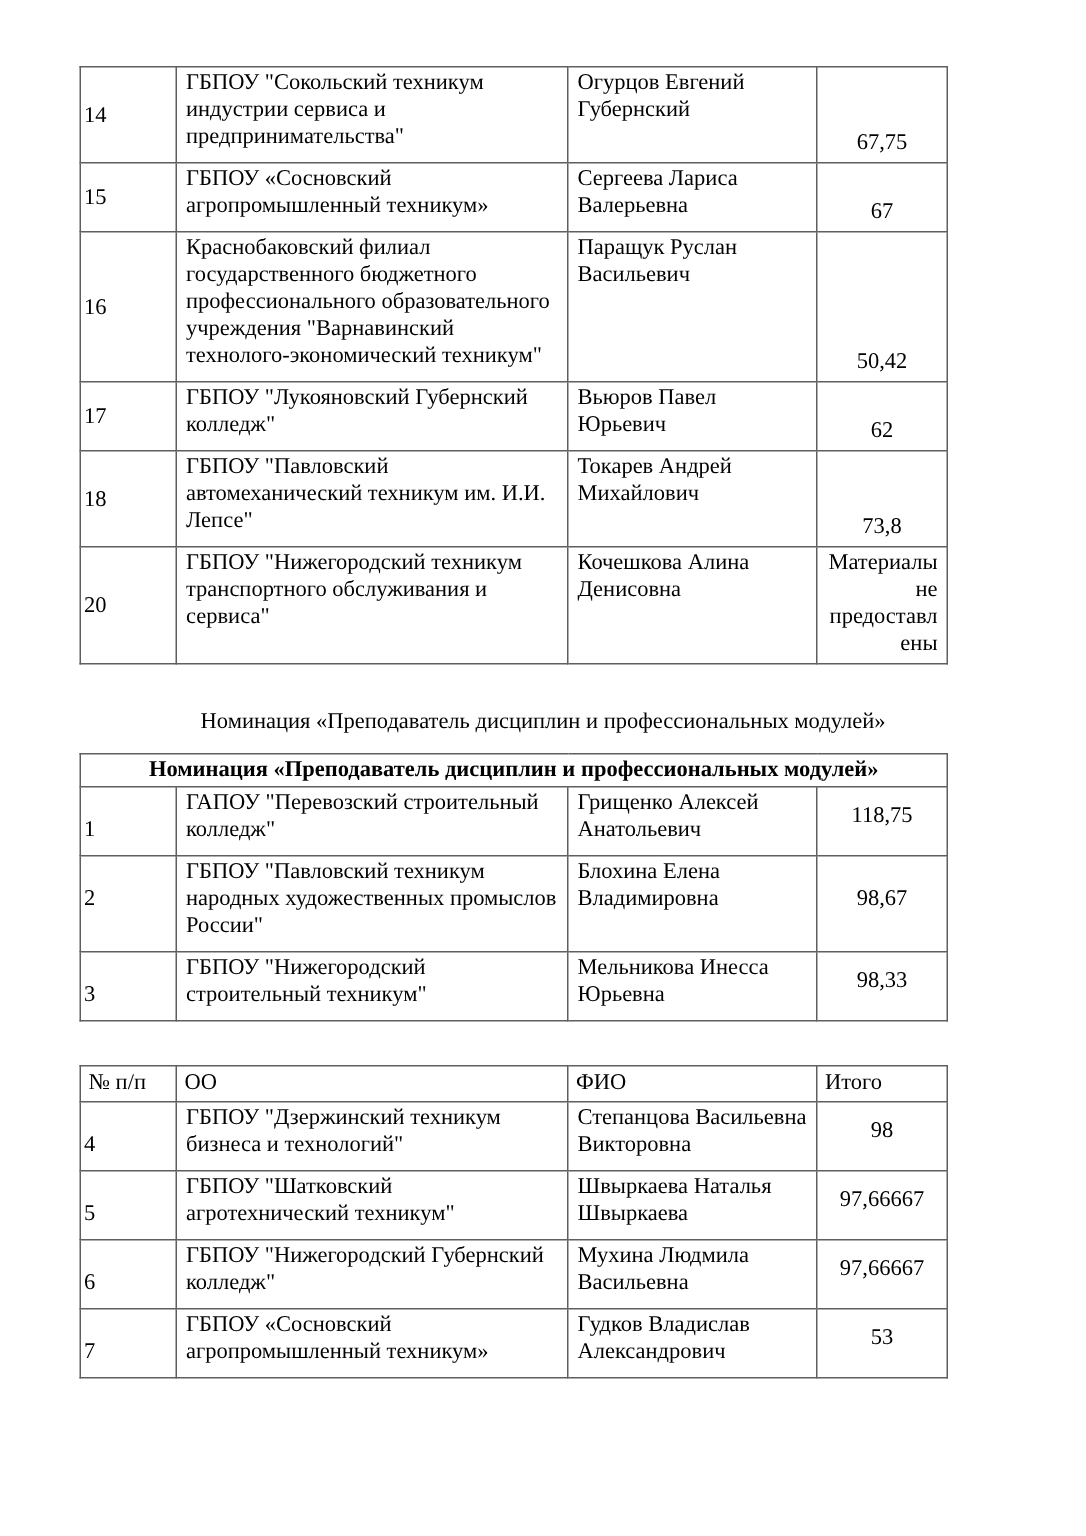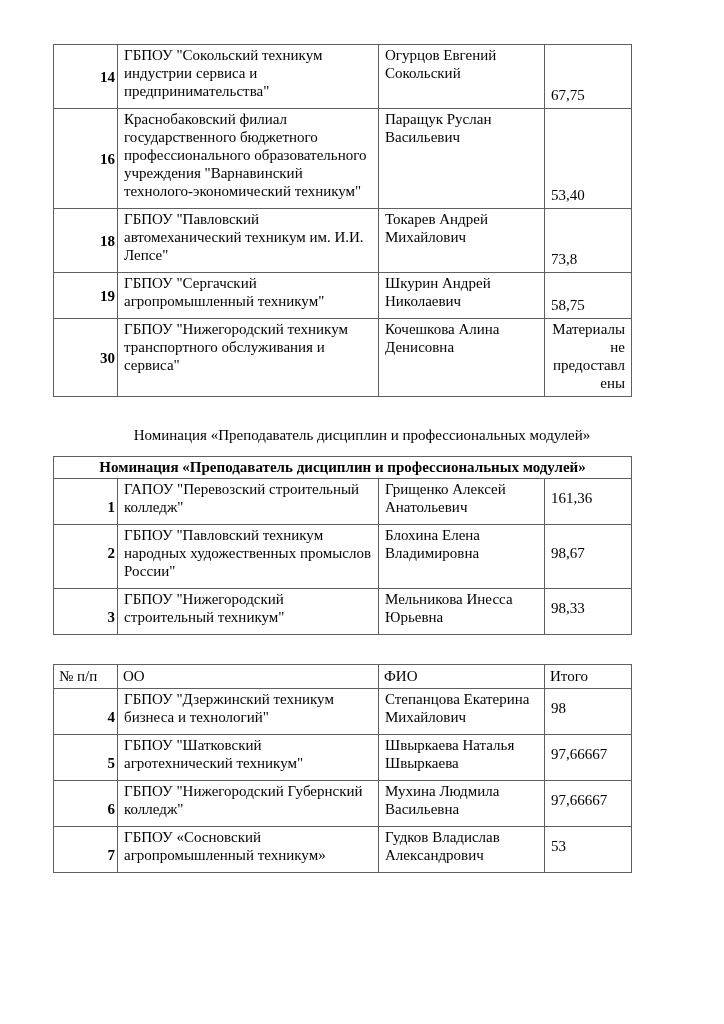--- a/index.html
+++ b/index.html
@@ -31,26 +31,25 @@
   .c-score{ width: 87px; }
 
   .doc-table td {
     border: 1px solid var(--table_border);
     padding: 1px 6px 8px 6px;
     vertical-align: top;
     overflow-wrap: break-word;
     word-wrap: break-word;
   }
   .doc-table td.num {
-    text-align: right;
+    text-align: left;
     vertical-align: middle;
     padding: 2px 2px;
-    font-weight: bold;
-  }
-  .doc-table td.score { text-align: left; }
+  }
+  .doc-table td.score { text-align: center; }
   .t1 td.score { vertical-align: bottom; padding-bottom: 4px; }
   .t2 td.score, .t3 td.score { vertical-align: middle; }
   .t2 td.num, .t3 td.num { vertical-align: top; padding-top: 19px; }
   .doc-table td.score.text-val { text-align: right; vertical-align: top; }
 
   .t2 td.merged-header {
     font-weight: bold;
     text-align: center;
     padding: 1px 2px 2px 2px;
     vertical-align: middle;
@@ -81,49 +80,55 @@
           <col class="c-num">
           <col class="c-org">
           <col class="c-fio">
           <col class="c-score">
         </colgroup>
       <tbody>
 
           <tr>
             <td class="num">14</td>
             <td class="org">ГБПОУ "Сокольский техникум индустрии сервиса и предпринимательства"</td>
-            <td class="fio">Огурцов Евгений Сокольский</td>
+            <td class="fio">Огурцов Евгений Губернский</td>
             <td class="score">67,75</td>
           </tr>
 
+          <tr>
+            <td class="num">15</td>
+            <td class="org">ГБПОУ «Сосновский агропромышленный техникум»</td>
+            <td class="fio">Сергеева Лариса Валерьевна</td>
+            <td class="score">67</td>
+          </tr>
 
           <tr>
             <td class="num">16</td>
             <td class="org">Краснобаковский филиал государственного бюджетного профессионального образовательного учреждения "Варнавинский технолого-экономический техникум"</td>
             <td class="fio">Паращук Руслан Васильевич</td>
-            <td class="score">53,40</td>
-          </tr>
-
+            <td class="score">50,42</td>
+          </tr>
+
+          <tr>
+            <td class="num">17</td>
+            <td class="org">ГБПОУ "Лукояновский Губернский колледж"</td>
+            <td class="fio">Вьюров Павел Юрьевич</td>
+            <td class="score">62</td>
+          </tr>
 
           <tr>
             <td class="num">18</td>
             <td class="org">ГБПОУ "Павловский автомеханический техникум им. И.И. Лепсе"</td>
             <td class="fio">Токарев Андрей Михайлович</td>
             <td class="score">73,8</td>
           </tr>
 
-          <tr>
-            <td class="num">19</td>
-            <td class="org">ГБПОУ "Сергачский агропромышленный техникум"</td>
-            <td class="fio">Шкурин Андрей Николаевич</td>
-            <td class="score">58,75</td>
-          </tr>
-
-          <tr>
-            <td class="num">30</td>
+
+          <tr>
+            <td class="num">20</td>
             <td class="org">ГБПОУ "Нижегородский техникум транспортного обслуживания и сервиса"</td>
             <td class="fio">Кочешкова Алина Денисовна</td>
             <td class="score text-val">Материалы не предоставлены</td>
           </tr>
         </tbody>
     </table>
 
     <div class="section-heading">Номинация «Преподаватель дисциплин и профессиональных модулей»</div>
 
     <table class="doc-table t2">
@@ -137,21 +142,21 @@
         <tr>
           <td class="merged-header" colspan="4">Номинация «Преподаватель дисциплин и профессиональных модулей»</td>
         </tr>
       </tbody>
       <tbody>
 
           <tr>
             <td class="num">1</td>
             <td class="org">ГАПОУ "Перевозский строительный колледж"</td>
             <td class="fio">Грищенко Алексей Анатольевич</td>
-            <td class="score">161,36</td>
+            <td class="score">118,75</td>
           </tr>
 
           <tr>
             <td class="num">2</td>
             <td class="org">ГБПОУ "Павловский техникум народных художественных промыслов России"</td>
             <td class="fio">Блохина Елена Владимировна</td>
             <td class="score">98,67</td>
           </tr>
 
           <tr>
@@ -178,21 +183,21 @@
           <td>ОО</td>
           <td>ФИО</td>
           <td>Итого</td>
         </tr>
       </tbody>
       <tbody>
 
           <tr>
             <td class="num">4</td>
             <td class="org">ГБПОУ "Дзержинский техникум бизнеса и технологий"</td>
-            <td class="fio">Степанцова Екатерина Михайлович</td>
+            <td class="fio">Степанцова Васильевна Викторовна</td>
             <td class="score">98</td>
           </tr>
 
           <tr>
             <td class="num">5</td>
             <td class="org">ГБПОУ "Шатковский агротехнический техникум"</td>
             <td class="fio">Швыркаева Наталья Швыркаева</td>
             <td class="score">97,66667</td>
           </tr>
 

